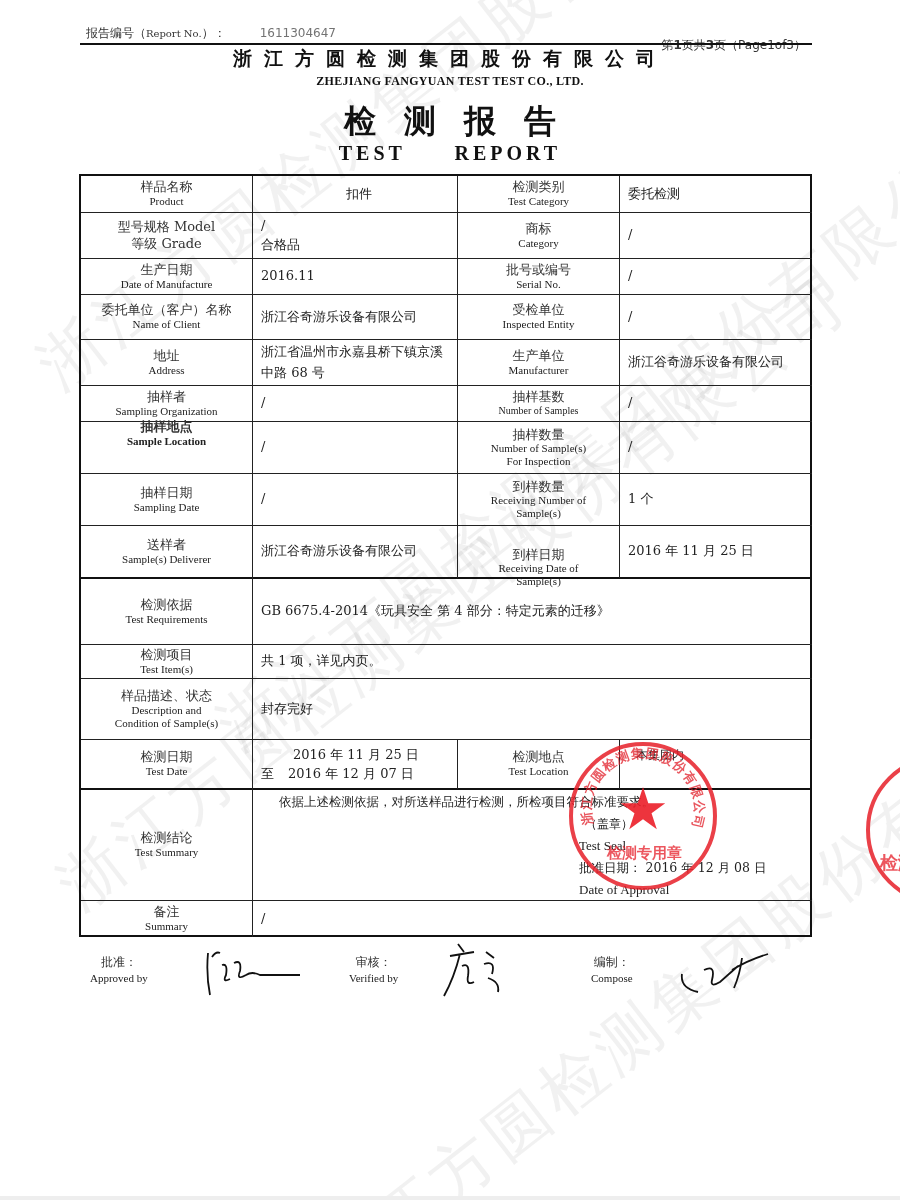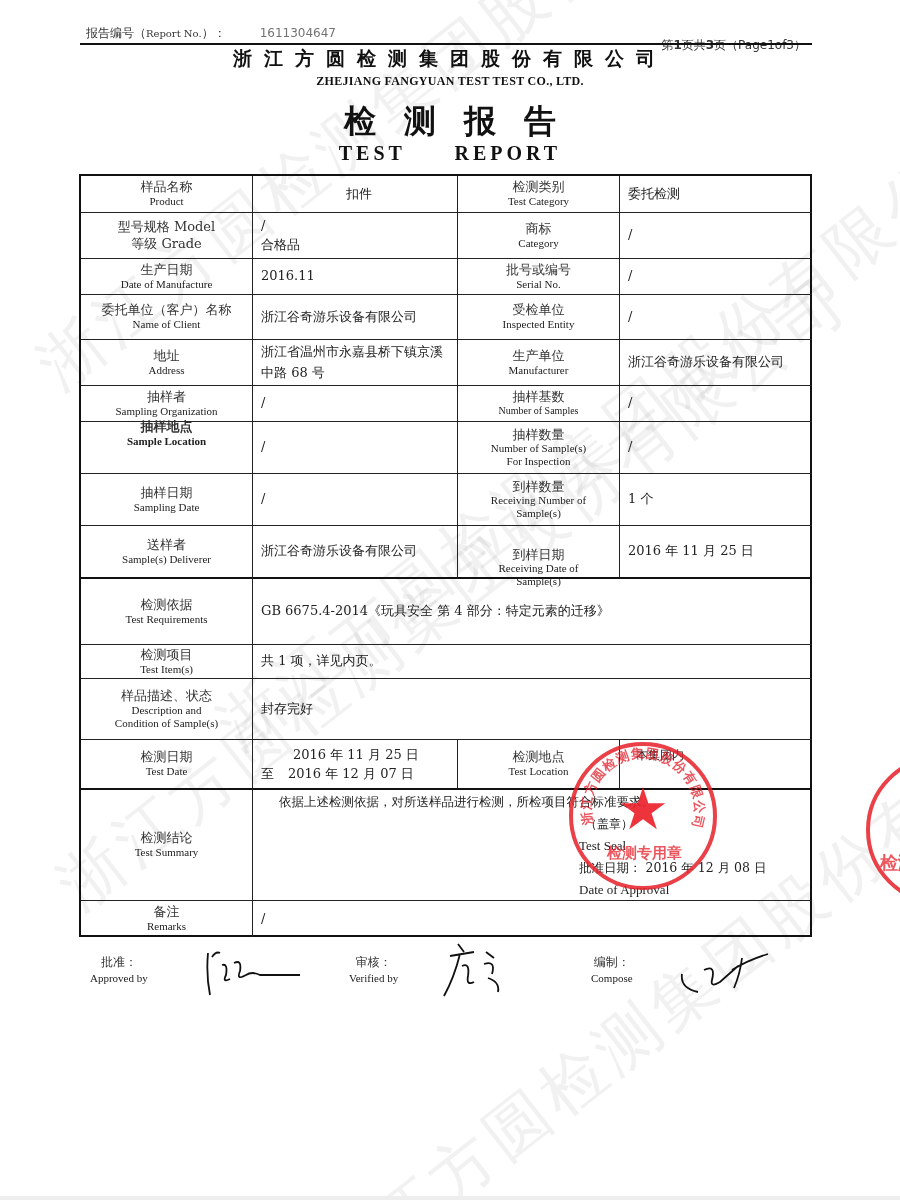--- a/index.html
+++ b/index.html
@@ -276,21 +276,21 @@
   <div class="summary-text" style="left:198px;top:618px;">依据上述检测依据，对所送样品进行检测，所检项目符合标准要求。</div>
   <div class="summary-text" style="left:504px;top:640px;font-size:12px;">（盖章）</div>
   <div class="summary-text" style="left:498px;top:662px;font-family:'Liberation Serif',serif;font-size:13px;">Test Seal</div>
   <div class="summary-text" style="left:498px;top:684px;">
     <span>批准日期：</span><span style="margin-left:4px;">2016 年 12 月 08 日</span>
   </div>
   <div class="summary-text" style="left:498px;top:706px;font-family:'Liberation Serif',serif;font-size:13px;">Date of Approval</div>
 
   <div class="cell lbl" style="left:0;top:725px;width:171px;height:36px;">
     <span class="cn">备注</span>
-    <span class="en">Remarks</span>
+    <span class="en">Summary</span>
   </div>
   <div class="cell val" style="left:172px;top:725px;width:559px;height:36px;">
       <span>/</span>
     </div>
 </div>
 
 <div class="seal" style="left:569px;top:742px;width:148px;height:148px;">
   <svg width="140" height="140" viewBox="0 0 140 140" style="position:absolute;left:0;top:0;">
     <defs>
         <path id="arcTop" d="M 20 78 A 52 52 0 1 1 120 78"></path>

